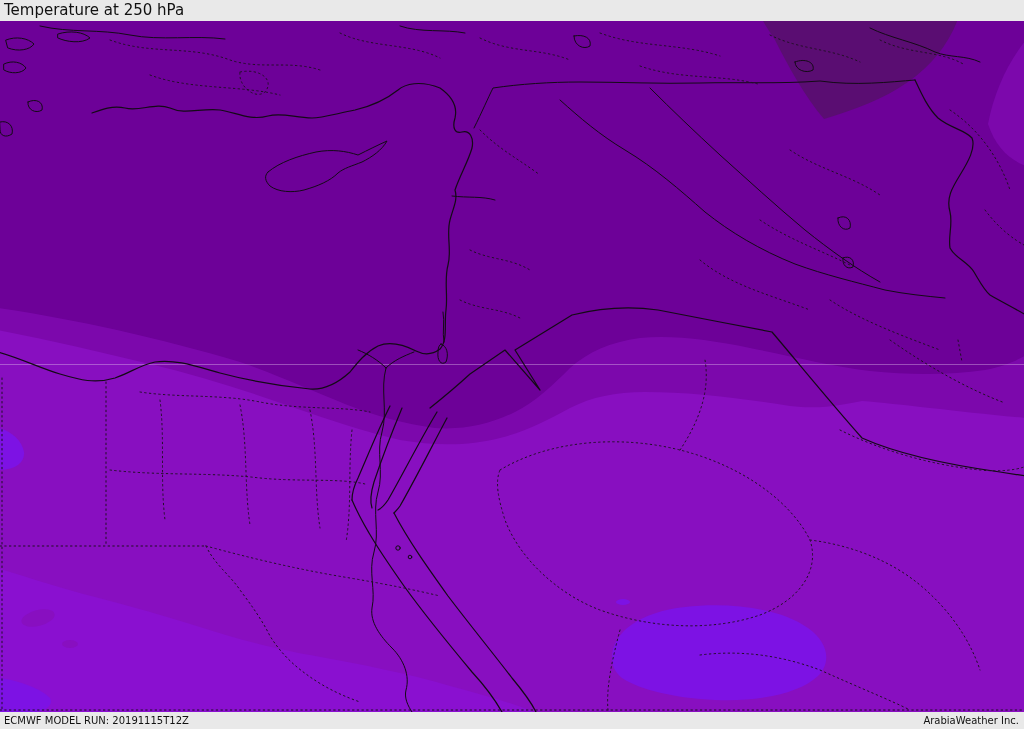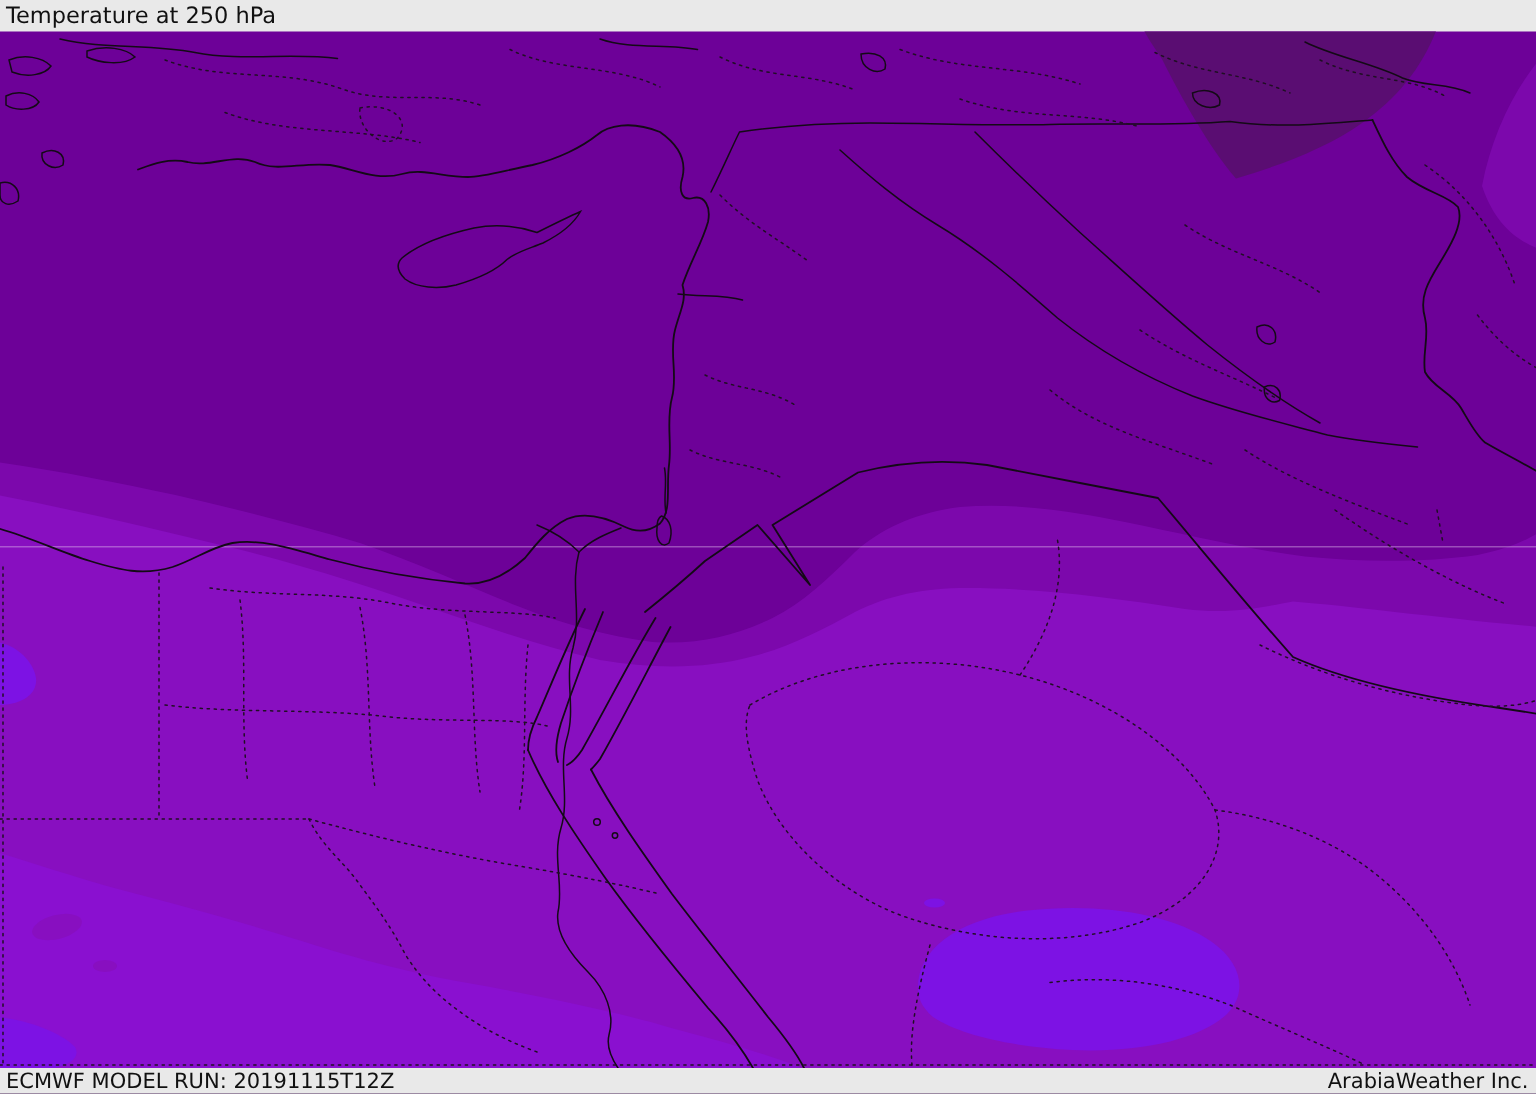--- a/index.html
+++ b/index.html
@@ -1,21 +1,21 @@
 <!DOCTYPE html>
 <html style="--band_darkest: #5a0d72; --band_dark: #6d0198; --band_medium_dark: #7c08ac; --band_medium: #880fc0; --band_bright: #8a10d0; --band_violet: #7d12e4; --map_line: #140a16; --admin_line: #200f24; --graticule: #e2c2ee; --bar_bg: #e9e9e9; --bar_text: #111111;"><head>
 <meta charset="utf-8">
 <style>
   html,body{margin:0;padding:0;background:#777;}
   #app{position:relative;width:1024px;height:729px;overflow:hidden;
        font-family:"DejaVu Sans","Liberation Sans",sans-serif;background:#e9e9e9;}
   .bar{position:absolute;left:0;width:1024px;display:flex;justify-content:space-between;
        align-items:center;box-sizing:border-box;background:var(--bar_bg);color:var(--bar_text);}
   #topbar{top:0;height:21px;font-size:15px;padding:0 5px 0 4px;}
-  #bottombar{top:712px;height:17px;font-size:14px;padding:0 5px 0 4px;}
+  #bottombar{top:712px;height:17px;font-size:10px;padding:0 5px 0 4px;}
   .bar span{white-space:nowrap;line-height:1;}
   #map{position:absolute;top:21px;left:0;width:1024px;height:691px;display:block;}
   .f-darkest{fill:var(--band_darkest);} .f-dark{fill:var(--band_dark);}
   .f-mdark{fill:var(--band_medium_dark);} .f-med{fill:var(--band_medium);}
   .f-bright{fill:var(--band_bright);} .f-violet{fill:var(--band_violet);}
   .coast{fill:none;stroke:var(--map_line);stroke-width:1.2;stroke-linecap:round;stroke-linejoin:round;}
   .coast-thin{fill:none;stroke:var(--map_line);stroke-width:1;stroke-linecap:round;}
   .admin{fill:none;stroke:var(--admin_line);stroke-width:1;stroke-dasharray:1.5 3.2;stroke-linecap:round;}
   .graticule{stroke:var(--graticule);stroke-width:1;opacity:0.4;}
 </style>

